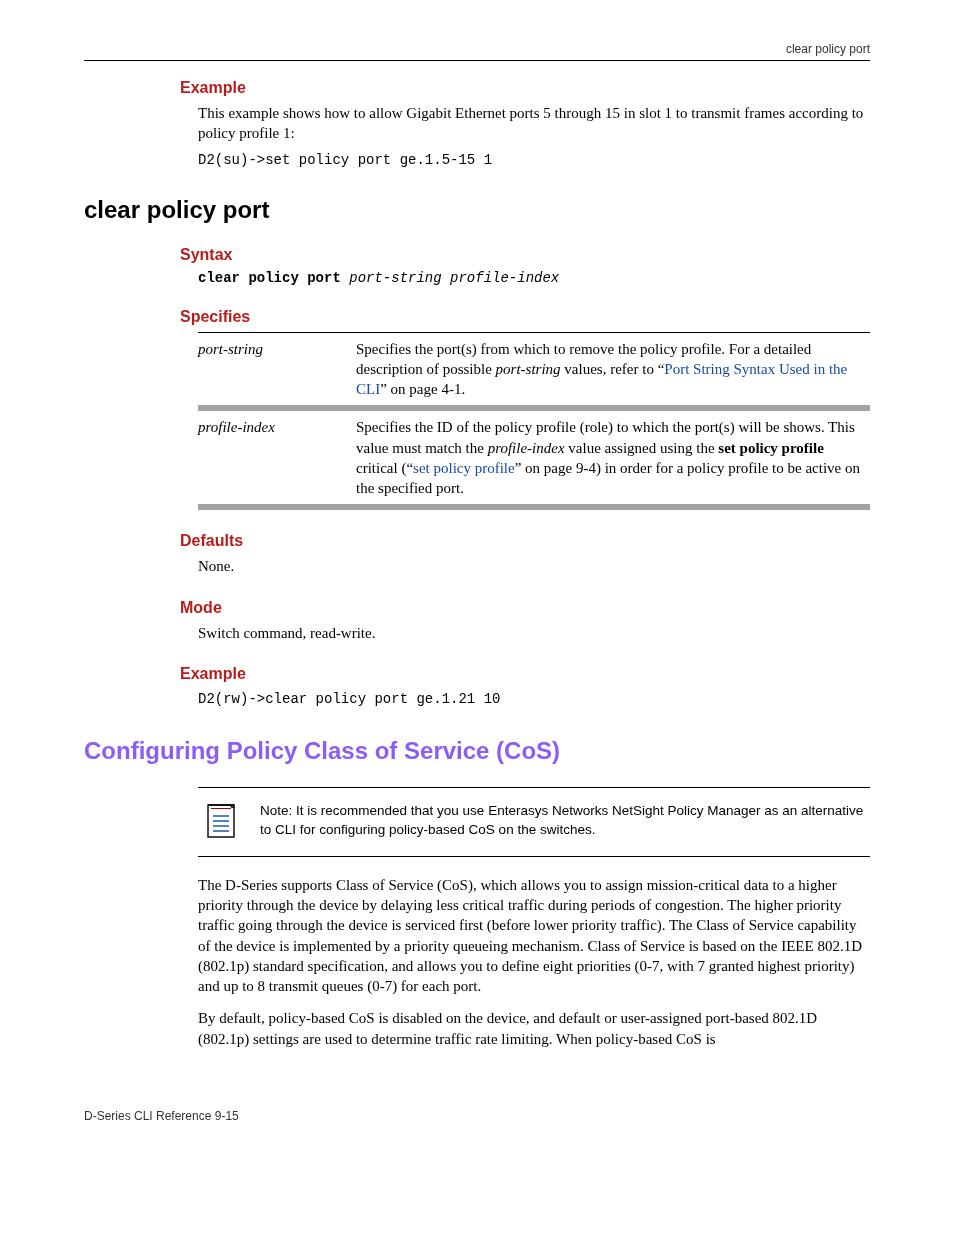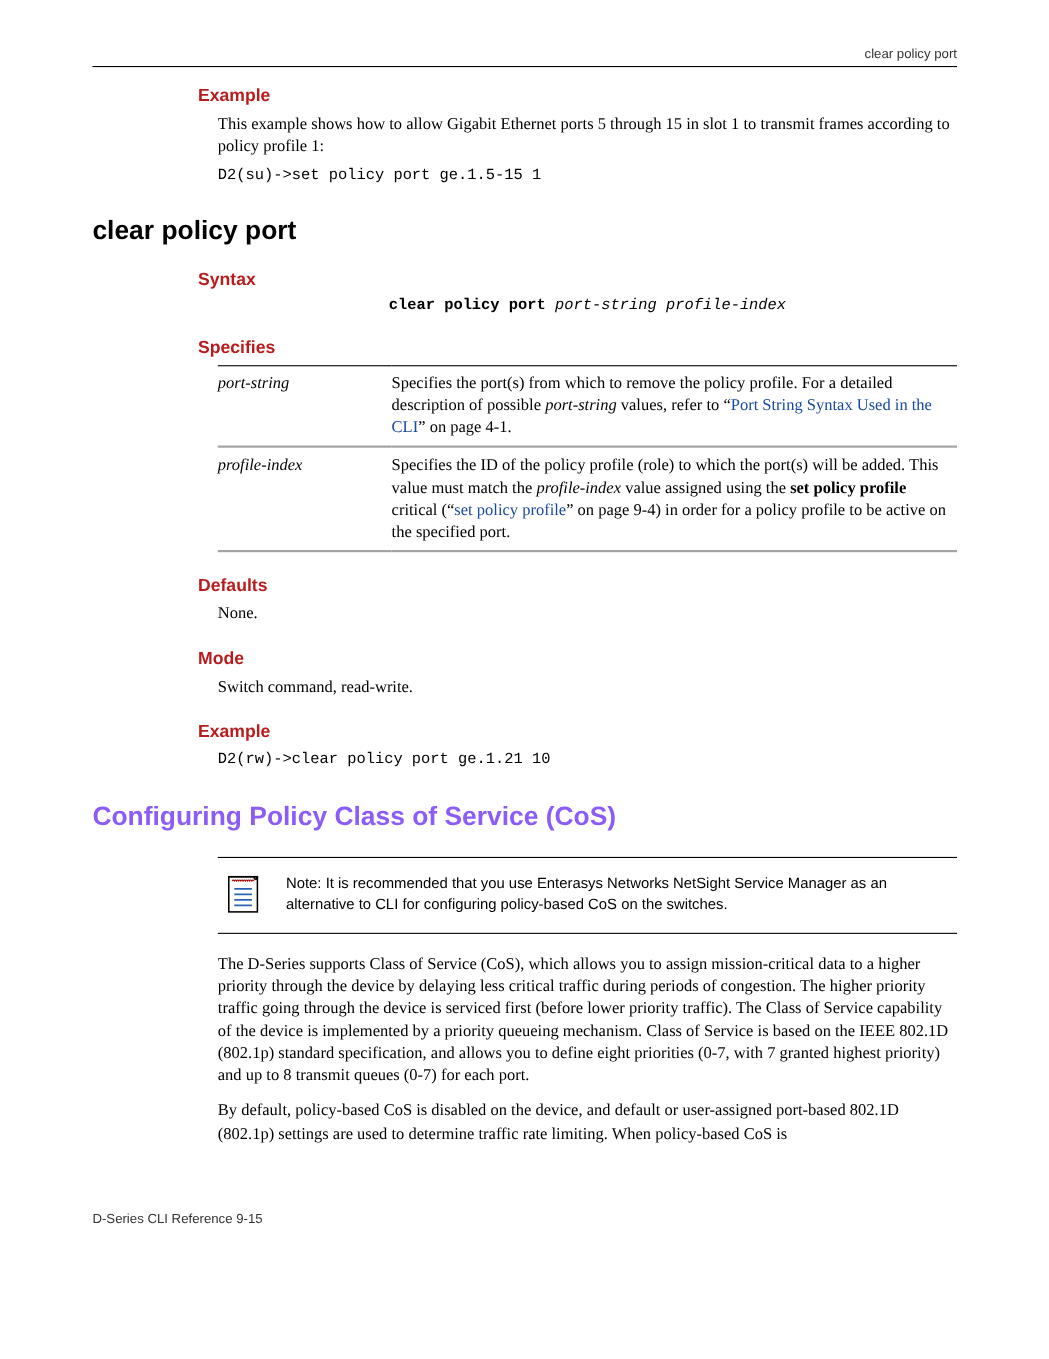--- a/index.html
+++ b/index.html
@@ -55,36 +55,35 @@
   pre.code {
     font-family: 'Courier New', monospace;
     font-size: 14px;
     margin: 8px 0 4px 114px;
     white-space: pre-wrap;
   }
   pre.syntax {
     font-family: 'Courier New', monospace;
     font-size: 14px;
     margin: 6px 0 4px 114px;
-    text-align: center;
   }
   pre.syntax .bold { font-weight: bold; }
   pre.syntax .ital { font-style: italic; }
   table.params {
     border-collapse: collapse;
     margin: 6px 0 4px 114px;
     width: calc(100% - 114px);
   }
   table.params td {
     vertical-align: top;
     padding: 6px 8px 6px 0;
     font-size: 15px;
     line-height: 1.35;
     border-top: 1px solid #000;
-    border-bottom: 2px solid #a3a3a3;
+    border-bottom: 6px solid #a3a3a3;
   }
   table.params td.term {
     font-style: italic;
     width: 150px;
   }
   .link { color: #1a4aa0; }
   .note-row {
     display: flex;
     align-items: flex-start;
     margin: 0 0 18px 114px;
@@ -137,21 +136,21 @@
     <tbody>
         <tr>
       <td class="term">port-string</td>
       <td>
         <span>Specifies the port(s) from which to remove the policy profile. For a detailed description of possible </span><i>port-string</i><span> values, refer to “</span><span class="link">Port String Syntax Used in the CLI</span><span>” on page 4-1.</span>
       </td>
     </tr>
     <tr>
       <td class="term">profile-index</td>
       <td>
-        <span>Specifies the ID of the policy profile (role) to which the port(s) will be added. This value must match the </span><i>profile-index</i><span> value assigned using the </span><b>set policy profile</b><span> critical (“</span><span class="link">set policy profile</span><span>” on page 9-4) in order for a policy profile to be active on the specified port.</span>
+        <span>Specifies the ID of the policy profile (role) to which the port(s) will be shows. This value must match the </span><i>profile-index</i><span> value assigned using the </span><b>set policy profile</b><span> critical (“</span><span class="link">set policy profile</span><span>” on page 9-4) in order for a policy profile to be active on the specified port.</span>
       </td>
     </tr>
   </tbody>
     </table>
 
   <h2 class="subhead">Defaults</h2>
   <p class="body">None.</p>
 
   <h2 class="subhead">Mode</h2>
   <p class="body">Switch command, read-write.</p>
@@ -167,21 +166,21 @@
         <rect x="3" y="3" width="26" height="32" fill="#fff" stroke="#000" stroke-width="1.4"></rect>
         <path d="M3 3 L29 3 M26 3 C26 6 29 6 29 3" fill="none" stroke="#000" stroke-width="1.4"></path>
         <path d="M6 7 Q7 5 8 7 Q9 5 10 7 Q11 5 12 7 Q13 5 14 7 Q15 5 16 7 Q17 5 18 7 Q19 5 20 7 Q21 5 22 7 Q23 5 24 7 Q25 5 26 7" fill="none" stroke="#a00" stroke-width="1"></path>
         <line x1="8" y1="14" x2="24" y2="14" stroke="#2a63b0" stroke-width="1.6"></line>
         <line x1="8" y1="19" x2="24" y2="19" stroke="#2a63b0" stroke-width="1.6"></line>
         <line x1="8" y1="24" x2="24" y2="24" stroke="#2a63b0" stroke-width="1.6"></line>
         <line x1="8" y1="29" x2="24" y2="29" stroke="#2a63b0" stroke-width="1.6"></line>
       </svg>
     </div>
     <div class="note-text">
-      <b>Note:</b><span> It is recommended that you use Enterasys Networks NetSight Service Manager as an alternative to CLI for configuring policy-based CoS on the switches.</span>
+      <b>Note:</b><span> It is recommended that you use Enterasys Networks NetSight Policy Manager as an alternative to CLI for configuring policy-based CoS on the switches.</span>
     </div>
   </div>
 
   <p class="body">The D-Series supports Class of Service (CoS), which allows you to assign mission-critical data to a higher priority through the device by delaying less critical traffic during periods of congestion. The higher priority traffic going through the device is serviced first (before lower priority traffic). The Class of Service capability of the device is implemented by a priority queueing mechanism. Class of Service is based on the IEEE 802.1D (802.1p) standard specification, and allows you to define eight priorities (0-7, with 7 granted highest priority) and up to 8 transmit queues (0-7) for each port.</p>
   <p class="body" style="margin-top:12px">By default, policy-based CoS is disabled on the device, and default or user-assigned port-based 802.1D (802.1p) settings are used to determine traffic rate limiting. When policy-based CoS is</p>
 
   <div class="footer">D-Series CLI Reference   9-15</div>
 </div>
 
 </body></html>

